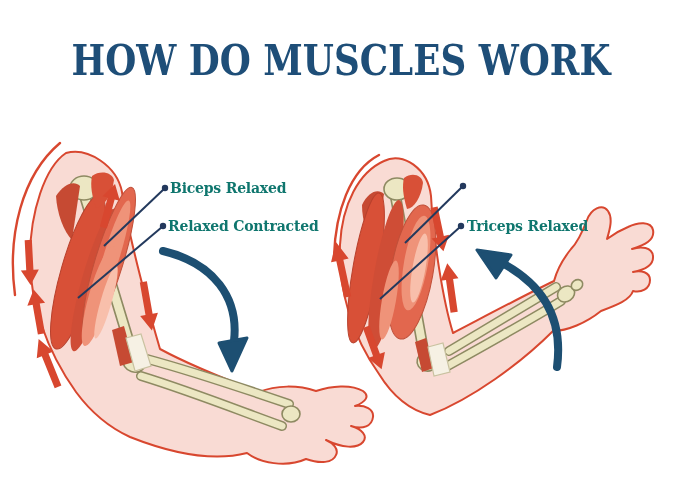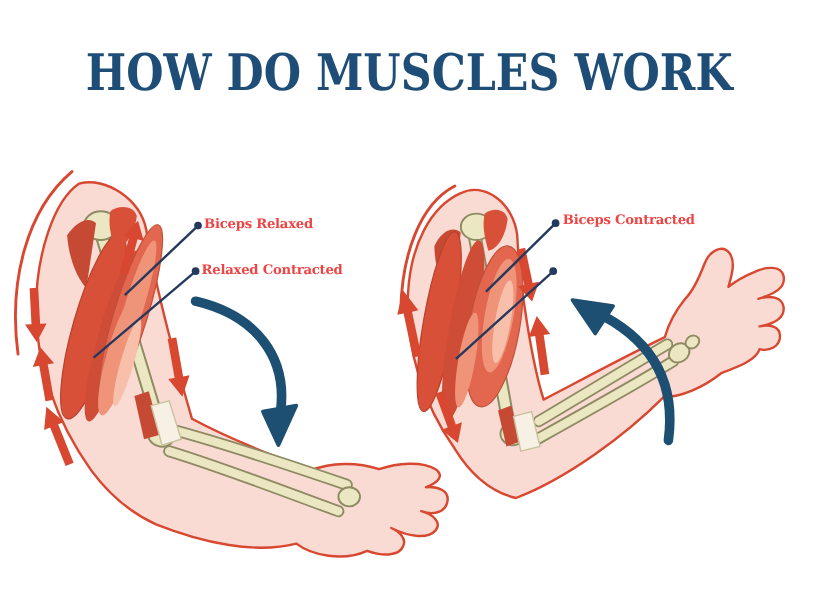--- a/index.html
+++ b/index.html
@@ -9,21 +9,21 @@
     font-family:"DejaVu Serif","Liberation Serif",serif;
   }
   .title{
     position:absolute;top:36px;left:0;width:682px;margin:0;
     text-align:center;font-size:42px;font-weight:bold;color:#1e4e78;
     letter-spacing:0px;transform:scaleX(.85);transform-origin:center;
     white-space:nowrap;
   }
   .diagram{position:absolute;left:0;top:0;width:682px;height:500px;}
   .lbl{
-    position:absolute;font-size:11px;font-weight:bold;color:#ef4444;
+    position:absolute;font-size:14px;font-weight:bold;color:#0f766e;
     white-space:nowrap;letter-spacing:-0.2px;
   }
 </style>
 </head>
 <body>
 
 <div class="canvas">
 
   <h1 class="title">HOW DO MUSCLES WORK</h1>
 
@@ -167,15 +167,15 @@
         <line x1="405" y1="243" x2="462" y2="187"></line>
         <line x1="380" y1="299" x2="460" y2="227"></line>
         <circle cx="463" cy="186" r="3.2" fill="#23395d" stroke="none"></circle>
         <circle cx="461" cy="226" r="3.2" fill="#23395d" stroke="none"></circle>
       </g>
     </g>
   </svg>
 
   <div class="lbl" style="left:170px;top:180px">Biceps Relaxed</div>
   <div class="lbl" style="left:168px;top:218px">Relaxed Contracted</div>
-  <div class="lbl" style="left:469px;top:177px">Biceps Contracted</div>
+  <div class="lbl" style="left:467px;top:218px">Triceps Relaxed</div>
 
 </div>
 
 </body></html>

